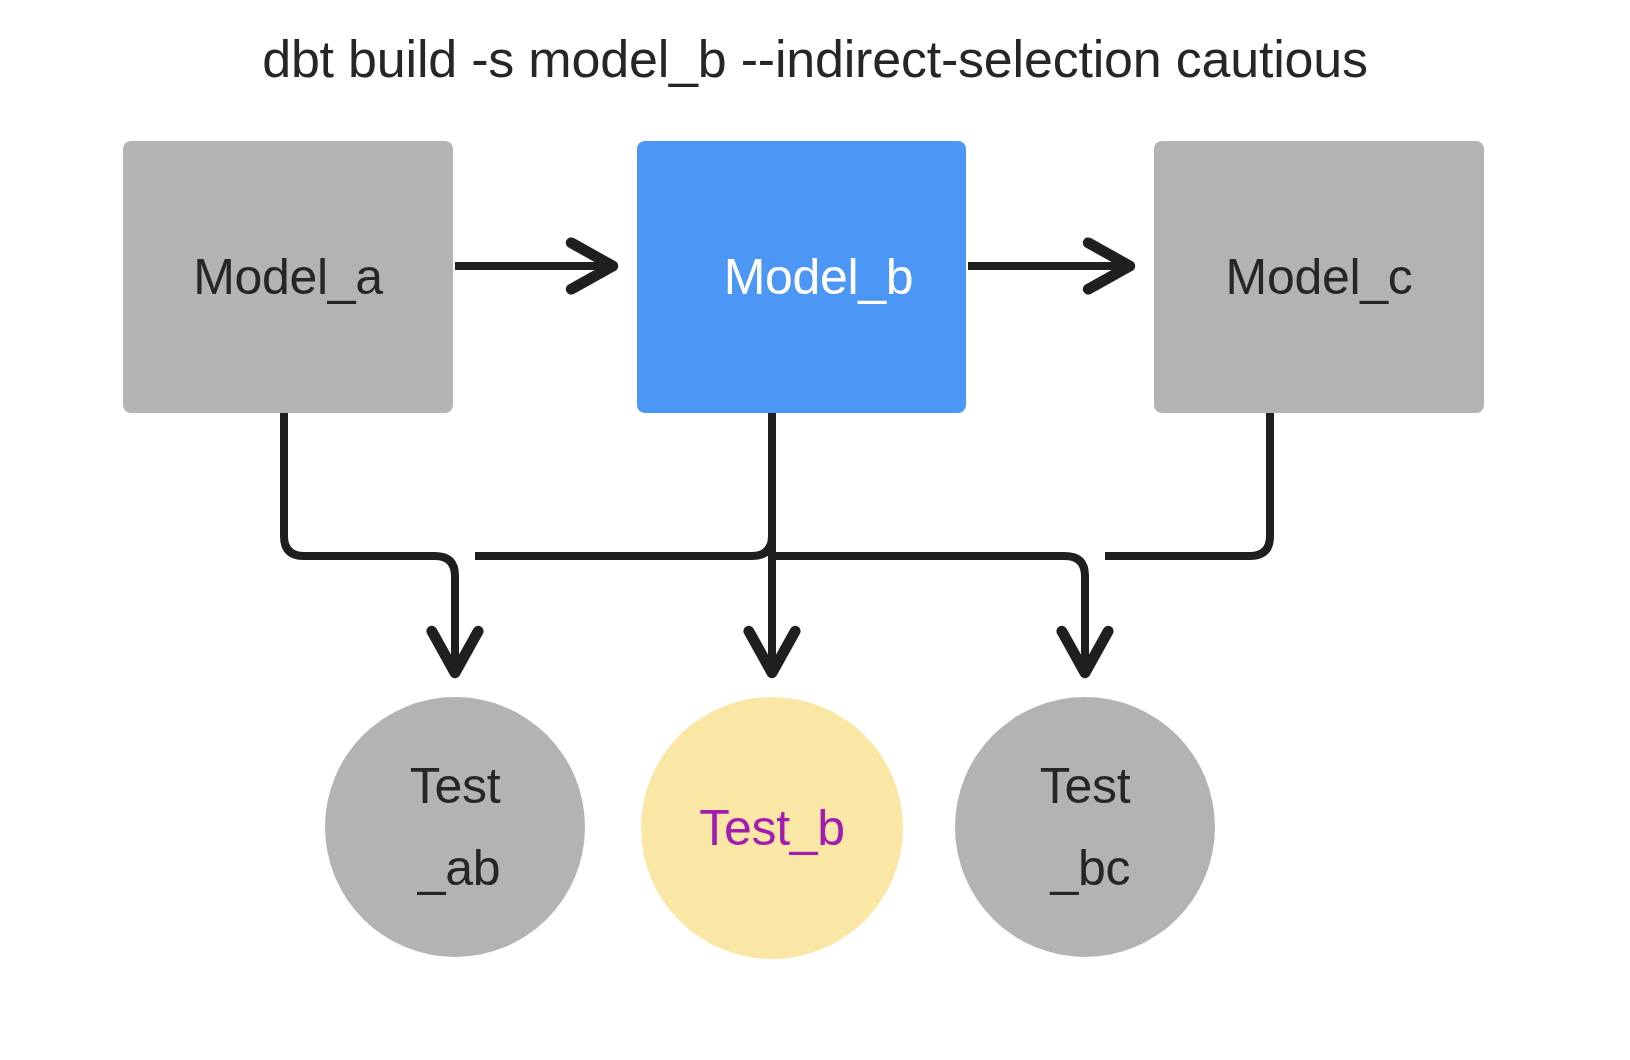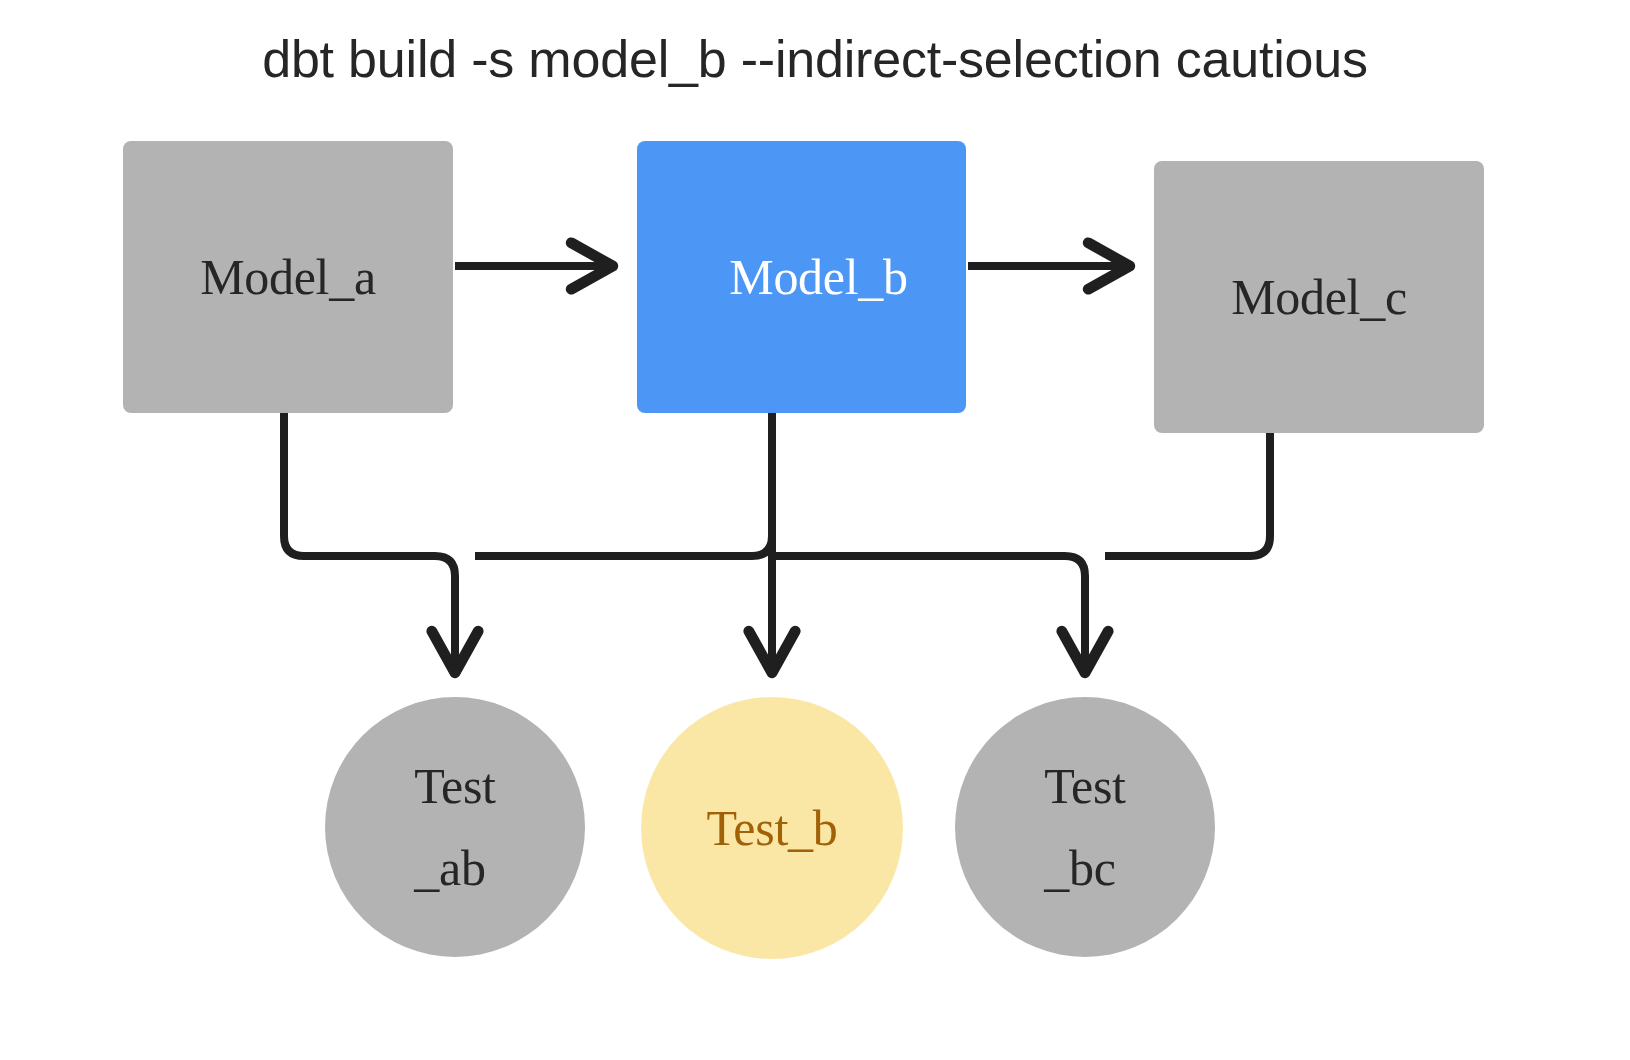--- a/index.html
+++ b/index.html
@@ -48,24 +48,23 @@
   }
   .node-box {
     border-radius: 8px;
   }
   .node-circle {
     border-radius: 50%;
   }
   .node-label {
     font-size: 50px;
     line-height: 62px;
-    text-align: left;
+    text-align: right;
     white-space: pre-line;
     letter-spacing: -0.3px;
-    font-family: Liberation Serif, serif;
   }
   .node-circle .node-label {
     line-height: 82px;
   }
 </style>
 </head>
 <body>
 
 <div id="canvas">
 
@@ -97,31 +96,31 @@
   </svg>
 
   <div class="node node-box" style="left:123px; top:141px; width:330px; height:272px; background:#b3b3b3;">
     <span class="node-label" style="color:#262626;">Model_a</span>
   </div>
 
   <div class="node node-box" style="left:637px; top:141px; width:329px; height:272px; background:#4c96f5;">
     <span class="node-label" style="color:#ffffff;margin-left:34px;">Model_b</span>
   </div>
 
-  <div class="node node-box" style="left:1154px; top:141px; width:330px; height:272px; background:#b3b3b3;margin-top:20px;">
+  <div class="node node-box" style="left:1154px; top:141px; width:330px; height:272px; background:#b3b3b3;">
     <span class="node-label" style="color:#262626;">Model_c</span>
   </div>
 
   <div class="node node-circle" style="left:325px; top:697px; width:260px; height:260px; background:#b3b3b3;">
     <span class="node-label" style="color:#262626;">Test
 _ab</span>
   </div>
 
   <div class="node node-circle" style="left:641px; top:697px; width:262px; height:262px; background:#fae7a6;">
-    <span class="node-label" style="color:#a16207;">Test_b</span>
+    <span class="node-label" style="color:#a21caf;">Test_b</span>
   </div>
 
   <div class="node node-circle" style="left:955px; top:697px; width:260px; height:260px; background:#b3b3b3;">
     <span class="node-label" style="color:#262626;">Test
 _bc</span>
   </div>
 
 </div>
 
 </body></html>

